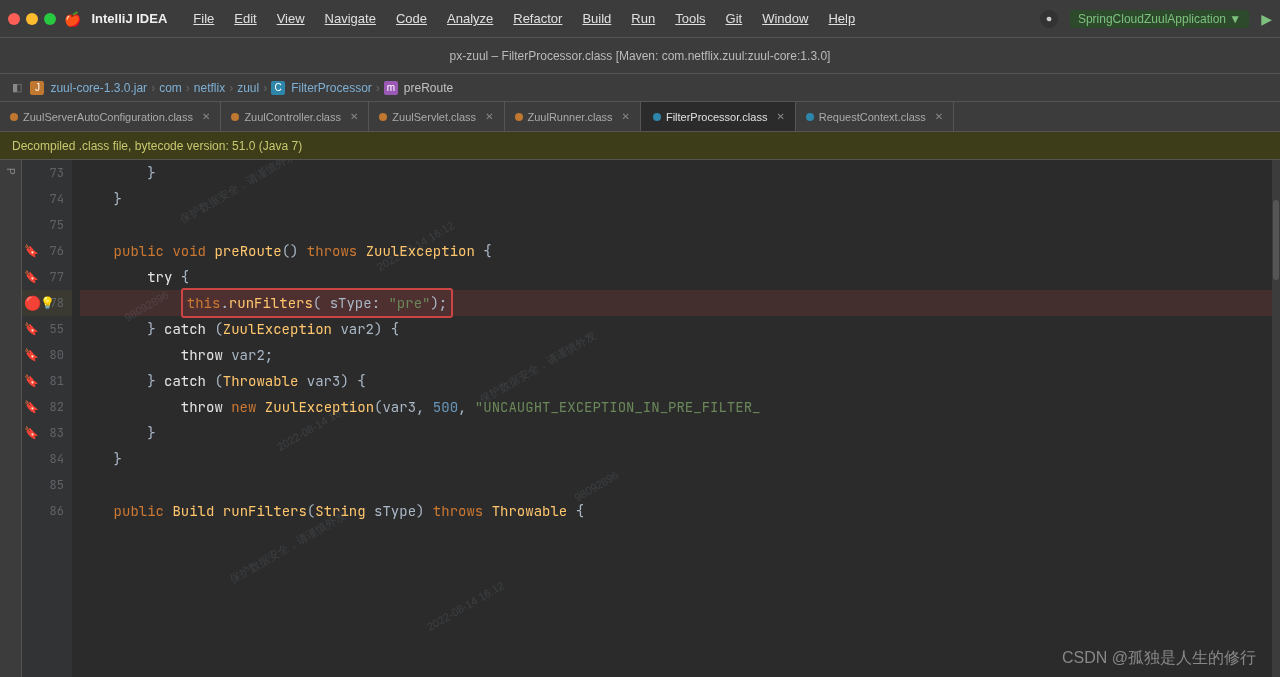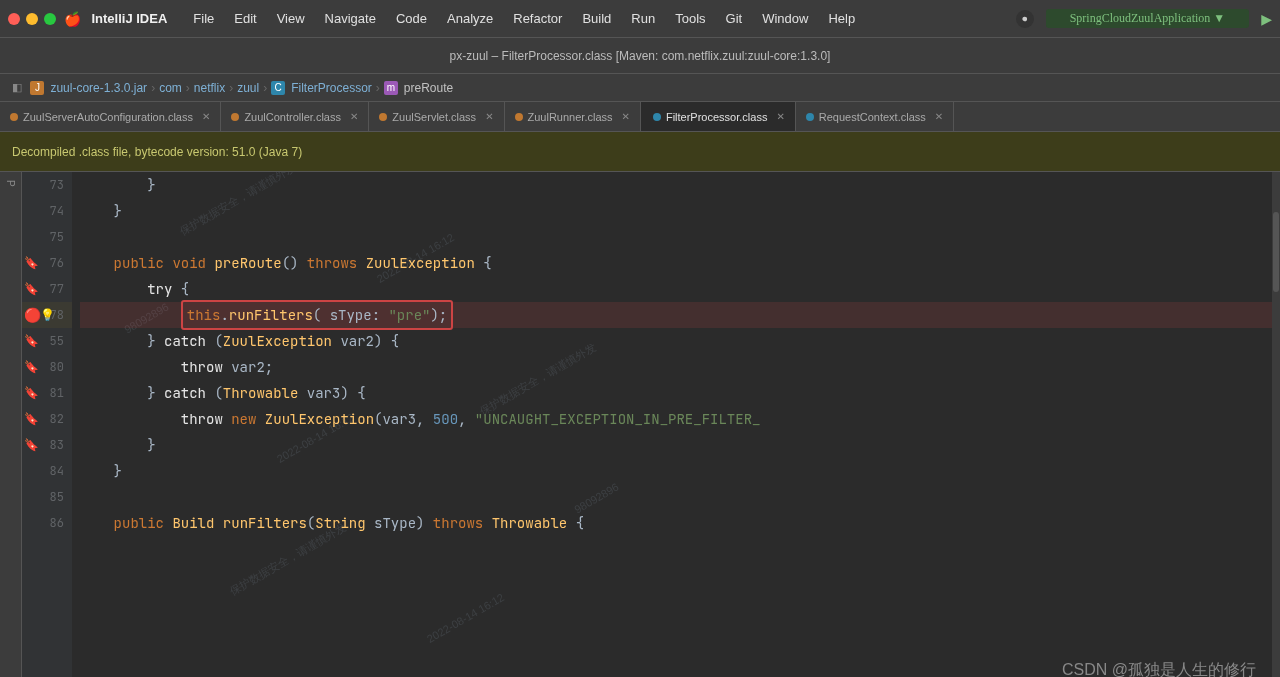--- a/index.html
+++ b/index.html
@@ -30,20 +30,21 @@
       font-weight: bold;
       font-size: 13px;
       color: #f0f0f0;
       margin-right: 16px;
     }
     .menu-item {
       font-size: 13px;
       color: #e0e0e0;
       padding: 4px 10px;
       cursor: pointer;
+      text-decoration: underline;
     }
     .menubar-right {
       margin-left: auto;
       display: flex;
       align-items: center;
       gap: 12px;
       color: #e0e0e0;
       font-size: 13px;
     }
 
@@ -119,21 +120,21 @@
       white-space: nowrap;
     }
     .tab.active { background: #2b2b2b; color: #e0e0e0; padding-left: 12px; }
     .tab-close { color: #888; font-size: 10px; margin-left: 4px; }
     .tab-dot { width: 8px; height: 8px; border-radius: 50%; }
     .dot-orange { background: #c07830; }
     .dot-teal { background: #2e86ab; }
 
     
     .notification-bar {
-      height: 40px;
+      height: 28px;
       background: #3d3d1a;
       display: flex;
       align-items: center;
       padding: 0 12px;
       font-size: 12px;
       color: #c8c870;
       border-bottom: 1px solid #555;
     }
 
     
@@ -298,21 +299,21 @@
   <span class="menu-item">Analyze</span>
   <span class="menu-item">Refactor</span>
   <span class="menu-item">Build</span>
   <span class="menu-item">Run</span>
   <span class="menu-item">Tools</span>
   <span class="menu-item">Git</span>
   <span class="menu-item">Window</span>
   <span class="menu-item">Help</span>
   <div class="menubar-right">
     <span style="background:#333;border-radius:50%;width:18px;height:18px;display:flex;align-items:center;justify-content:center;font-size:10px;color:#ccc;">⏺</span>
-    <span style="font-size:12px;color:#7ec07e;background:#2d4a2d;padding:2px 24px;border-radius:3px;font-family:Liberation Serif, serif;">SpringCloudZuulApplication ▼</span>
+    <span style="font-size:12px;color:#7ec07e;background:#2d4a2d;padding:2px 8px;border-radius:3px;">SpringCloudZuulApplication ▼</span>
     <span style="color:#7ec07e;font-size:14px;">▶</span>
   </div>
 </div>
 
 <div class="titlebar">
   <span class="titlebar-title">px-zuul – FilterProcessor.class [Maven: com.netflix.zuul:zuul-core:1.3.0]</span>
 </div>
 
 <div class="breadcrumb">
   <span style="font-size:11px;color:#888;margin-right:4px;">◧</span>

